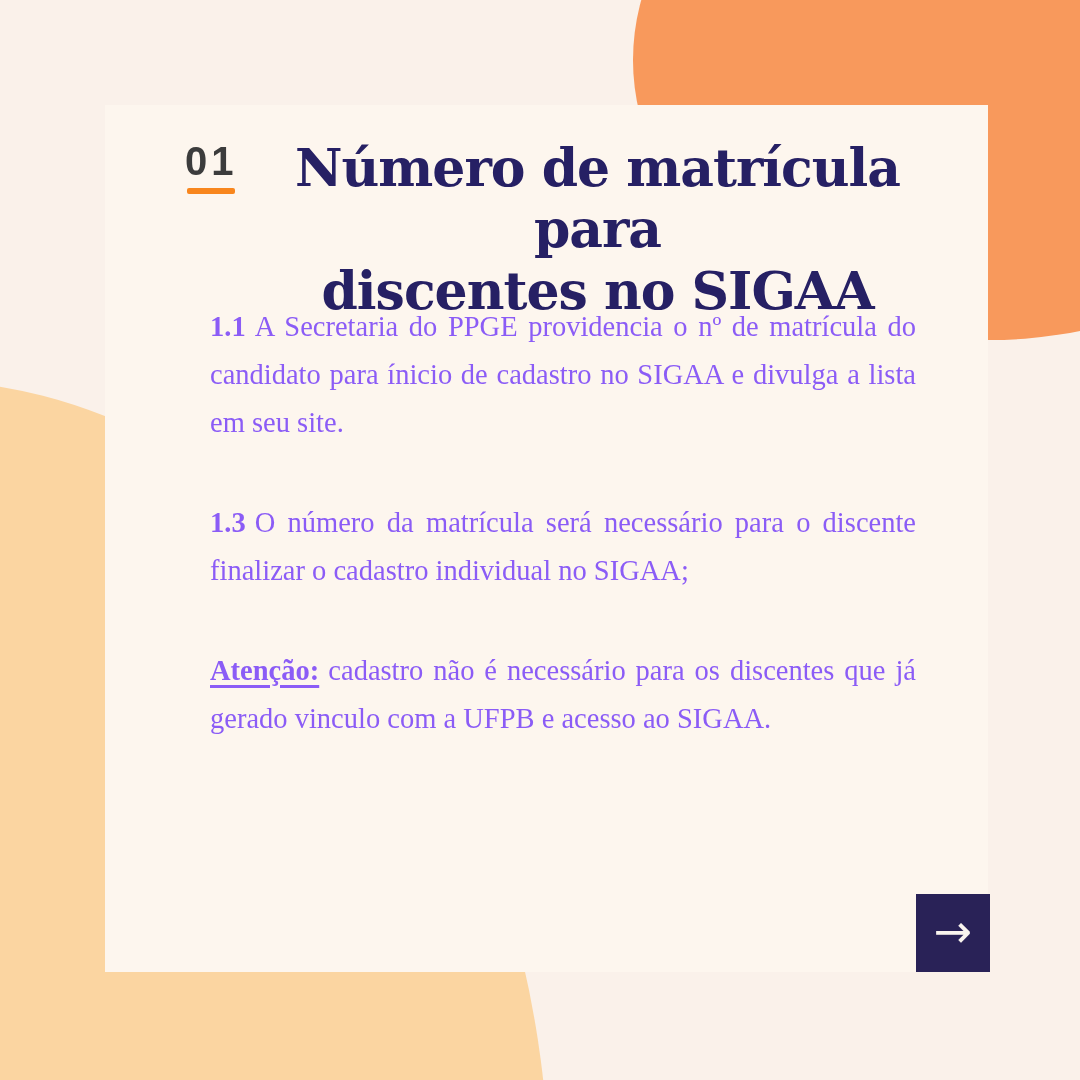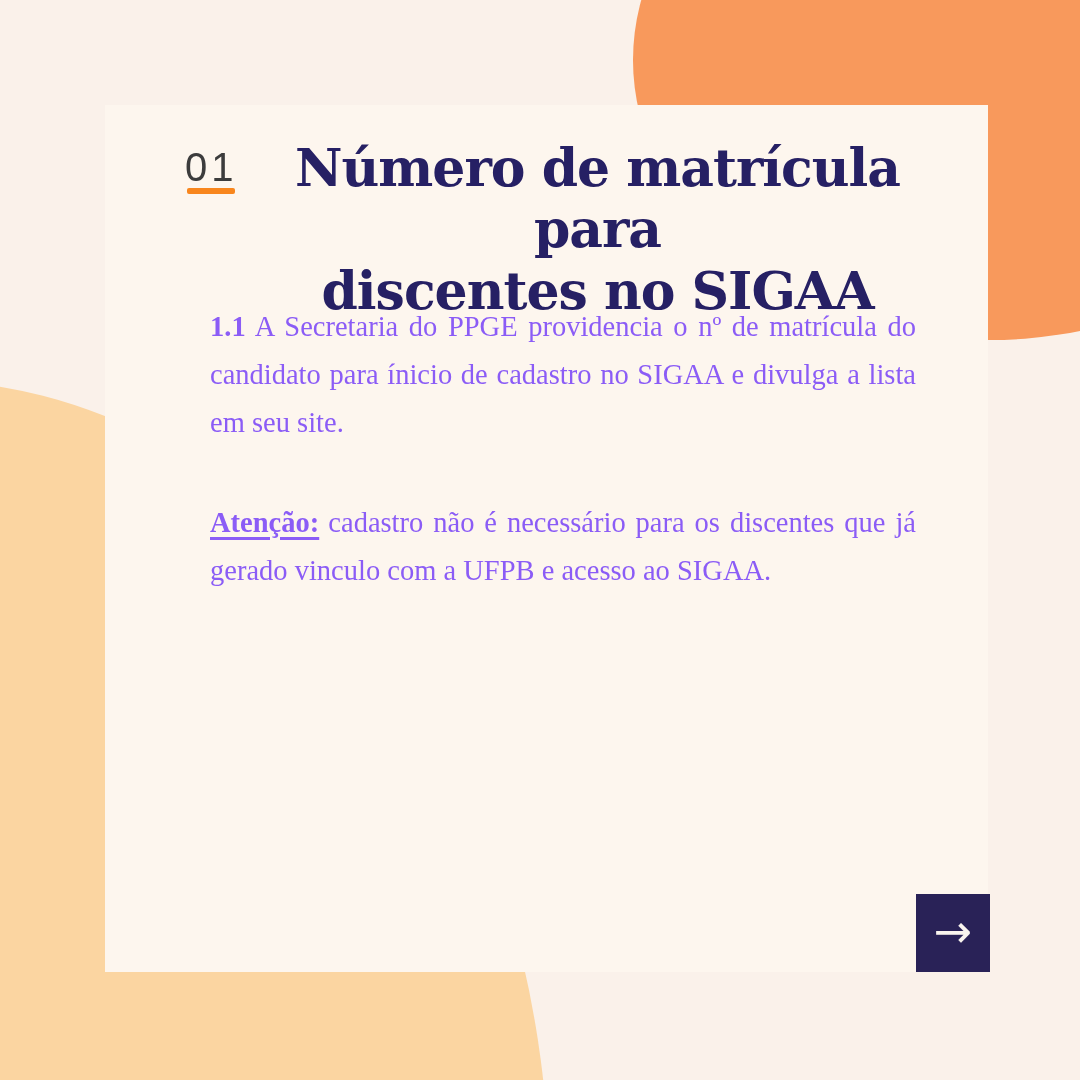--- a/index.html
+++ b/index.html
@@ -42,24 +42,24 @@
     left: 105px;
     top: 105px;
     width: 883px;
     height: 867px;
     background: #FDF6EE;
     z-index: 1;
   }
   .page-number {
     position: absolute;
     left: 80px;
-    top: 42px;
+    top: 36px;
     font-family: "Liberation Sans", sans-serif;
     font-size: 40px;
-    font-weight: 400;
+    font-weight: 700;
     letter-spacing: 4px;
     color: #3C3C3C;
     line-height: 1;
   }
   .number-underline {
     position: absolute;
     left: 82px;
     top: 83px;
     width: 48px;
     height: 6px;
@@ -146,20 +146,23 @@
       <span class="title-line">discentes no SIGAA</span>
     </h1>
 
     <div class="body-text">
 
       <p>
         <span class="plabel">1.1</span><span>A Secretaria do PPGE providencia o nº de matrícula do candidato para ínicio de cadastro no SIGAA e divulga a lista em seu site.</span>
       </p>
 
 
+      <p>
+        <span class="plabel">1.3</span><span>O número da matrícula será necessário para o discente finalizar o cadastro individual no SIGAA;</span>
+      </p>
 
       <p>
         <span class="note-label">Atenção:</span><span>cadastro não é necessário para os discentes que já gerado vinculo com a UFPB e acesso ao SIGAA.</span>
       </p>
 
     </div>
   </div>
 
   <button class="next-button">
     <span class="arrow-glyph">→</span>

